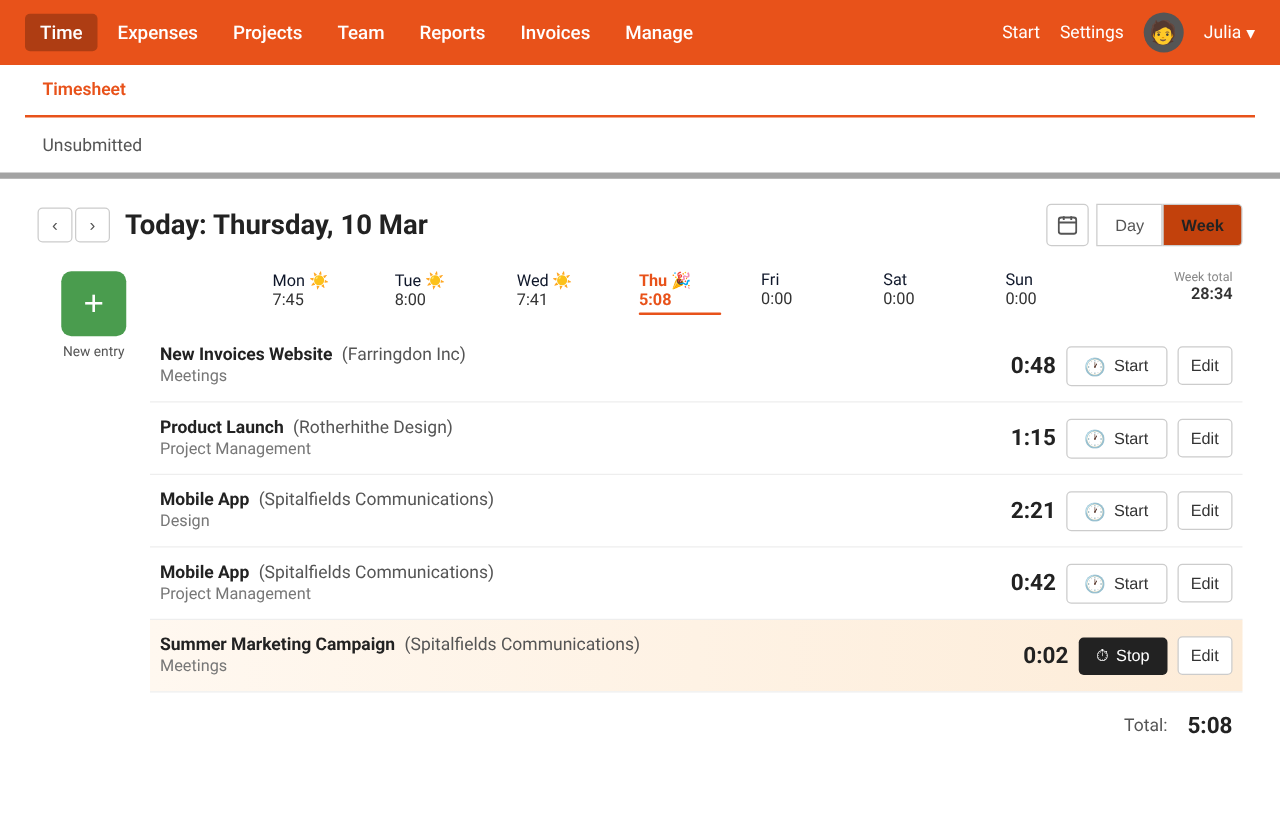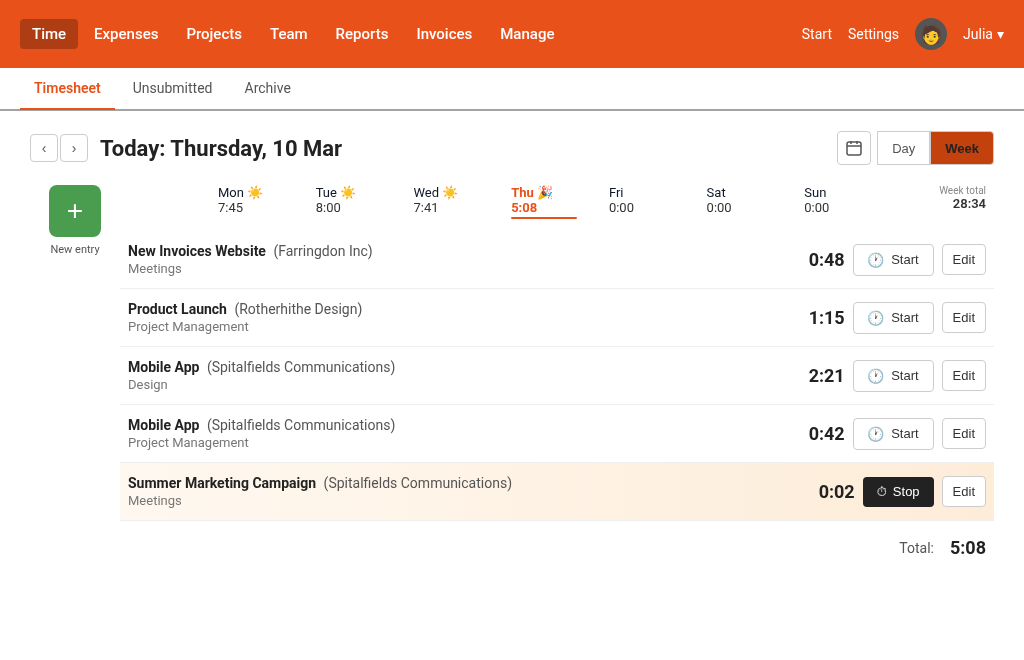--- a/index.html
+++ b/index.html
@@ -4,21 +4,21 @@
   <style>
     * { box-sizing: border-box; margin: 0; padding: 0; }
     body { font-family: -apple-system, BlinkMacSystemFont, 'Segoe UI', Roboto, sans-serif; background: #fff; color: #333; font-size: 14px; }
 
     
     .navbar {
       background: #e8521a;
       display: flex;
       align-items: center;
       padding: 0 20px;
-      height: 68px;
+      height: 52px;
     }
     .nav-left { display: flex; align-items: center; gap: 4px; }
     .nav-item {
       color: #fff;
       padding: 6px 12px;
       border-radius: 4px;
       cursor: pointer;
       font-size: 15px;
       font-weight: 500;
       white-space: nowrap;
@@ -30,23 +30,24 @@
       width: 32px; height: 32px; border-radius: 50%; background: #555;
       display: flex; align-items: center; justify-content: center;
       font-size: 12px; color: #fff; overflow: hidden;
     }
     .avatar-face { font-size: 18px; }
     .user-name { color: #fff; cursor: pointer; display: flex; align-items: center; gap: 4px; }
 
     
     .tabs {
       display: flex;
-      border-bottom: 2px solid #a3a3a3;
+      border-bottom: 5px solid #a3a3a3;
       padding: 0 20px;
       gap: 4px;
+      flex-direction: column;
     }
     .tab {
       padding: 12px 14px;
       cursor: pointer;
       color: #555;
       font-size: 14px;
       border-bottom: 2px solid transparent;
       margin-bottom: -1px;
     }
     .tab.active {
@@ -209,21 +210,20 @@
       <span>Julia</span>
       <span>▾</span>
     </div>
   </div>
 </nav>
 
 <div class="tabs">
 
 <div class="tab active">Timesheet</div>
     <div class="tab">Unsubmitted</div>
-    <div class="tab">Archive</div>
   </div>
 
 <div class="main">
 
   <div class="date-nav">
     <div class="nav-arrows">
       <button class="arrow-btn">‹</button>
       <button class="arrow-btn">›</button>
     </div>
     <div class="date-title">Today: Thursday, 10 Mar</div>

